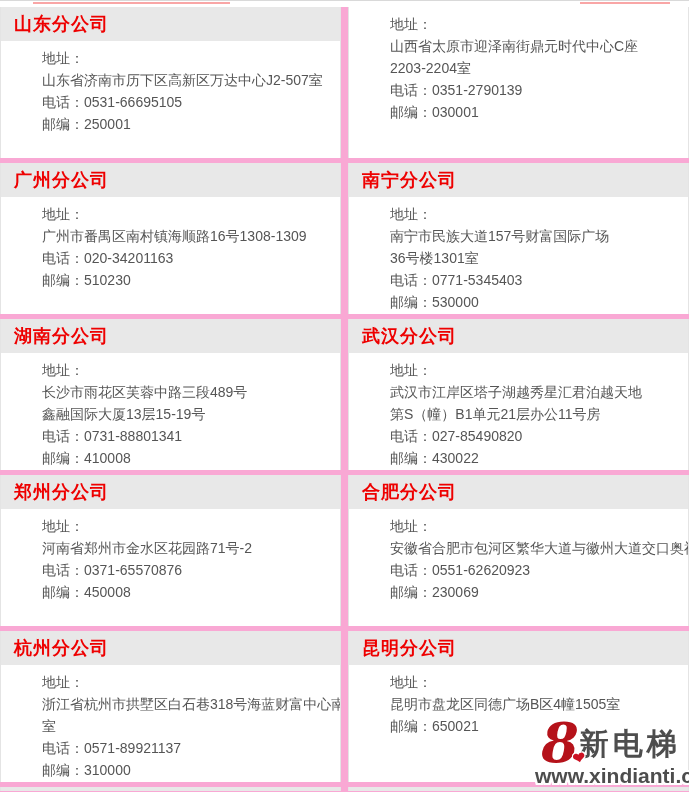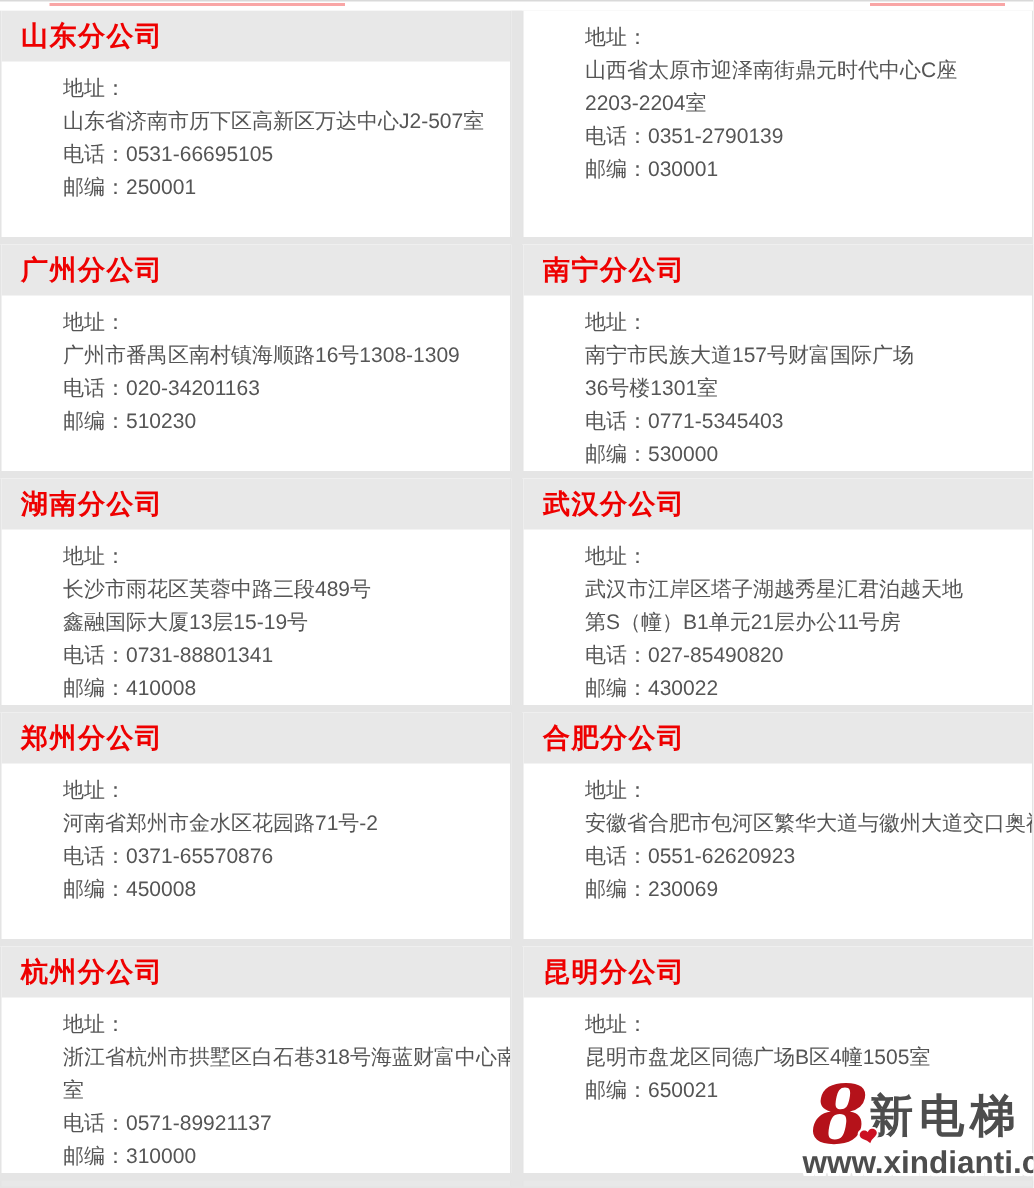--- a/index.html
+++ b/index.html
@@ -3,21 +3,21 @@
 <meta charset="utf-8">
 <style>
   html, body { margin: 0; padding: 0; background: #fff; }
   body { font-family: "Liberation Sans", "DejaVu Sans", sans-serif; }
 
   .page {
     position: relative;
     width: 689px;
     height: 792px;
     overflow: hidden;
-    background: #e5e5e5;
+    background: #f9a8d4;
   }
 
   
   .top-strip {
     position: relative;
     height: 6px;
     border-top: 1px solid #d9d9d9;
     background: #fff;
     overflow: hidden;
   }

